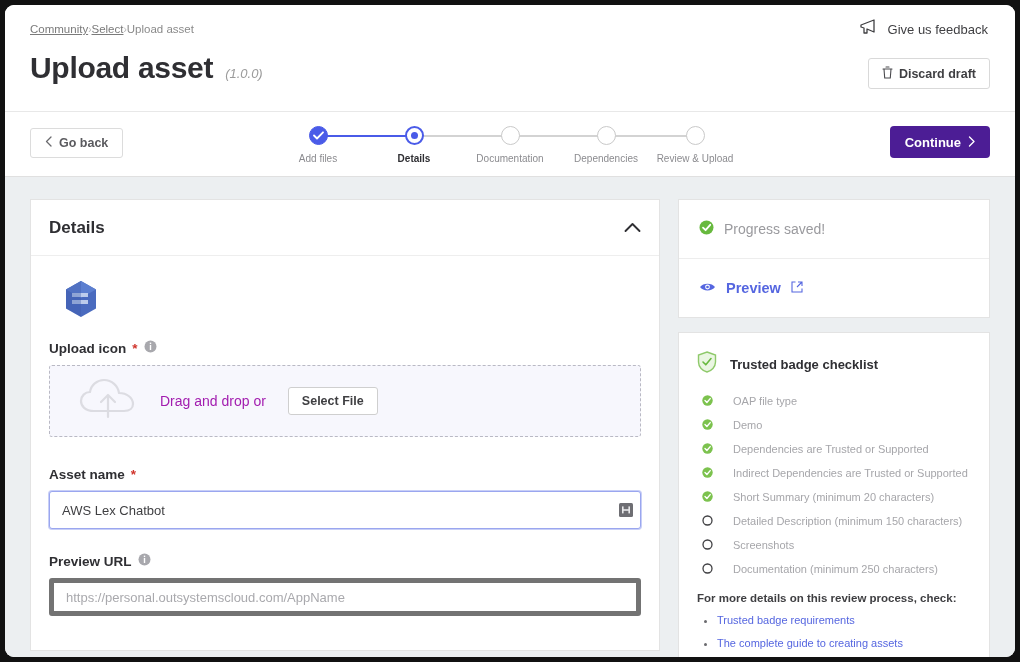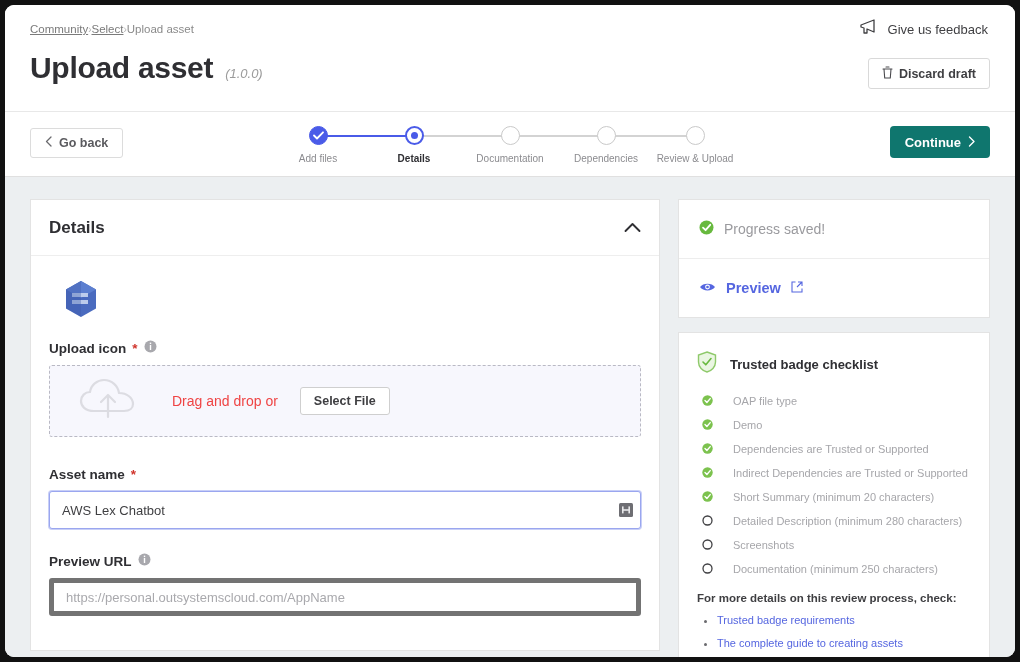--- a/index.html
+++ b/index.html
@@ -46,21 +46,21 @@
     position:absolute; left:25px; top:16px;
     height:30px; padding:0 14px;
     display:flex; align-items:center; gap:7px;
     background:#fff; border:1px solid #dcdcdc; border-radius:3px;
     font-size:12.5px; font-weight:bold; color:#5a5a5e; cursor:pointer;
   }
   .continue {
     position:absolute; right:25px; top:14px;
     height:32px; padding:8px 15px;
     display:flex; align-items:center; gap:7px;
-    background:#0f766e; border:none; border-radius:4px;
+    background:#4c1d95; border:none; border-radius:4px;
     font-size:13px; font-weight:bold; color:#fff; cursor:pointer;
   }
   .steps { position:absolute; left:289px; top:11px; width:425px; height:52px; }
   .steps-line { position:absolute; left:24px; top:12px; width:377px; height:2px; background:#d3d3d3; }
   .steps-line-done { position:absolute; left:24px; top:12px; width:96px; height:2px; background:#4a5be8; }
   .step { position:absolute; top:0; width:110px; margin-left:-55px; text-align:center; cursor:pointer; }
   .dot { width:19px; height:19px; border-radius:50%; margin:3px auto 0; background:#fff; border:1.6px solid #c9c9c9; position:relative; }
   .dot.done { background:#4a5be8; border-color:#4a5be8; }
   .dot.current { border:2.4px solid #4a5be8; }
   .dot.current:after { content:""; position:absolute; left:50%; top:50%; width:7px; height:7px; margin:-3.5px 0 0 -3.5px; border-radius:50%; background:#4a5be8; }
@@ -79,21 +79,21 @@
   .card-body { padding:22px 18px 10px 18px; }
 
   .asset-icon { width:34px; height:38px; margin:2px 0 22px 15px; }
   .field-label { font-size:13.5px; font-weight:bold; color:#2f2f33; display:flex; align-items:center; gap:6px; margin-bottom:9px; }
   .req { color:#d0342c; font-weight:bold; }
 
   .dropzone {
     height:72px; border:1.6px dashed #b9b9c4; border-radius:3px; background:#f7f7fd;
     display:flex; align-items:center; padding-left:28px; gap:22px; margin-bottom:30px; cursor:pointer;
   }
-  .dz-text { font-size:14px; color:#ef4444;margin-left:12px; }
+  .dz-text { font-size:14px; color:#a21caf; }
   .select-file {
     height:28px; padding:0 13px; display:flex; align-items:center;
     background:#fff; border:1px solid #cfcfcf; border-radius:3px;
     font-size:12.5px; font-weight:bold; color:#3f3f42; cursor:pointer;
   }
 
   .input {
     width:100%; height:38px; border:5px solid #737373; border-radius:3px;
     padding:0 12px; font-size:13px; font-family:"Liberation Sans", sans-serif;
     color:#3f3f42; background:#fff; outline:none;
@@ -373,21 +373,21 @@
           <span><svg width="11" height="11" viewBox="0 0 11 11">
                 <circle cx="5.5" cy="5.5" r="5.2" fill="#7cc24e"></circle>
                 <path d="M3 5.6 L4.9 7.5 L8.2 3.6" fill="none" stroke="#fff" stroke-width="1.4" stroke-linecap="round" stroke-linejoin="round"></path>
               </svg></span>
           <span class="cl-text">Short Summary (minimum 20 characters)</span>
         </div>
         <div class="cl-item">
           <span><svg width="11" height="11" viewBox="0 0 11 11">
                 <circle cx="5.5" cy="5.5" r="4.5" fill="none" stroke="#3f3f42" stroke-width="1.3"></circle>
               </svg></span>
-          <span class="cl-text">Detailed Description (minimum 280 characters)</span>
+          <span class="cl-text">Detailed Description (minimum 150 characters)</span>
         </div>
         <div class="cl-item">
           <span><svg width="11" height="11" viewBox="0 0 11 11">
                 <circle cx="5.5" cy="5.5" r="4.5" fill="none" stroke="#3f3f42" stroke-width="1.3"></circle>
               </svg></span>
           <span class="cl-text">Screenshots</span>
         </div>
         <div class="cl-item">
           <span><svg width="11" height="11" viewBox="0 0 11 11">
                 <circle cx="5.5" cy="5.5" r="4.5" fill="none" stroke="#3f3f42" stroke-width="1.3"></circle>

